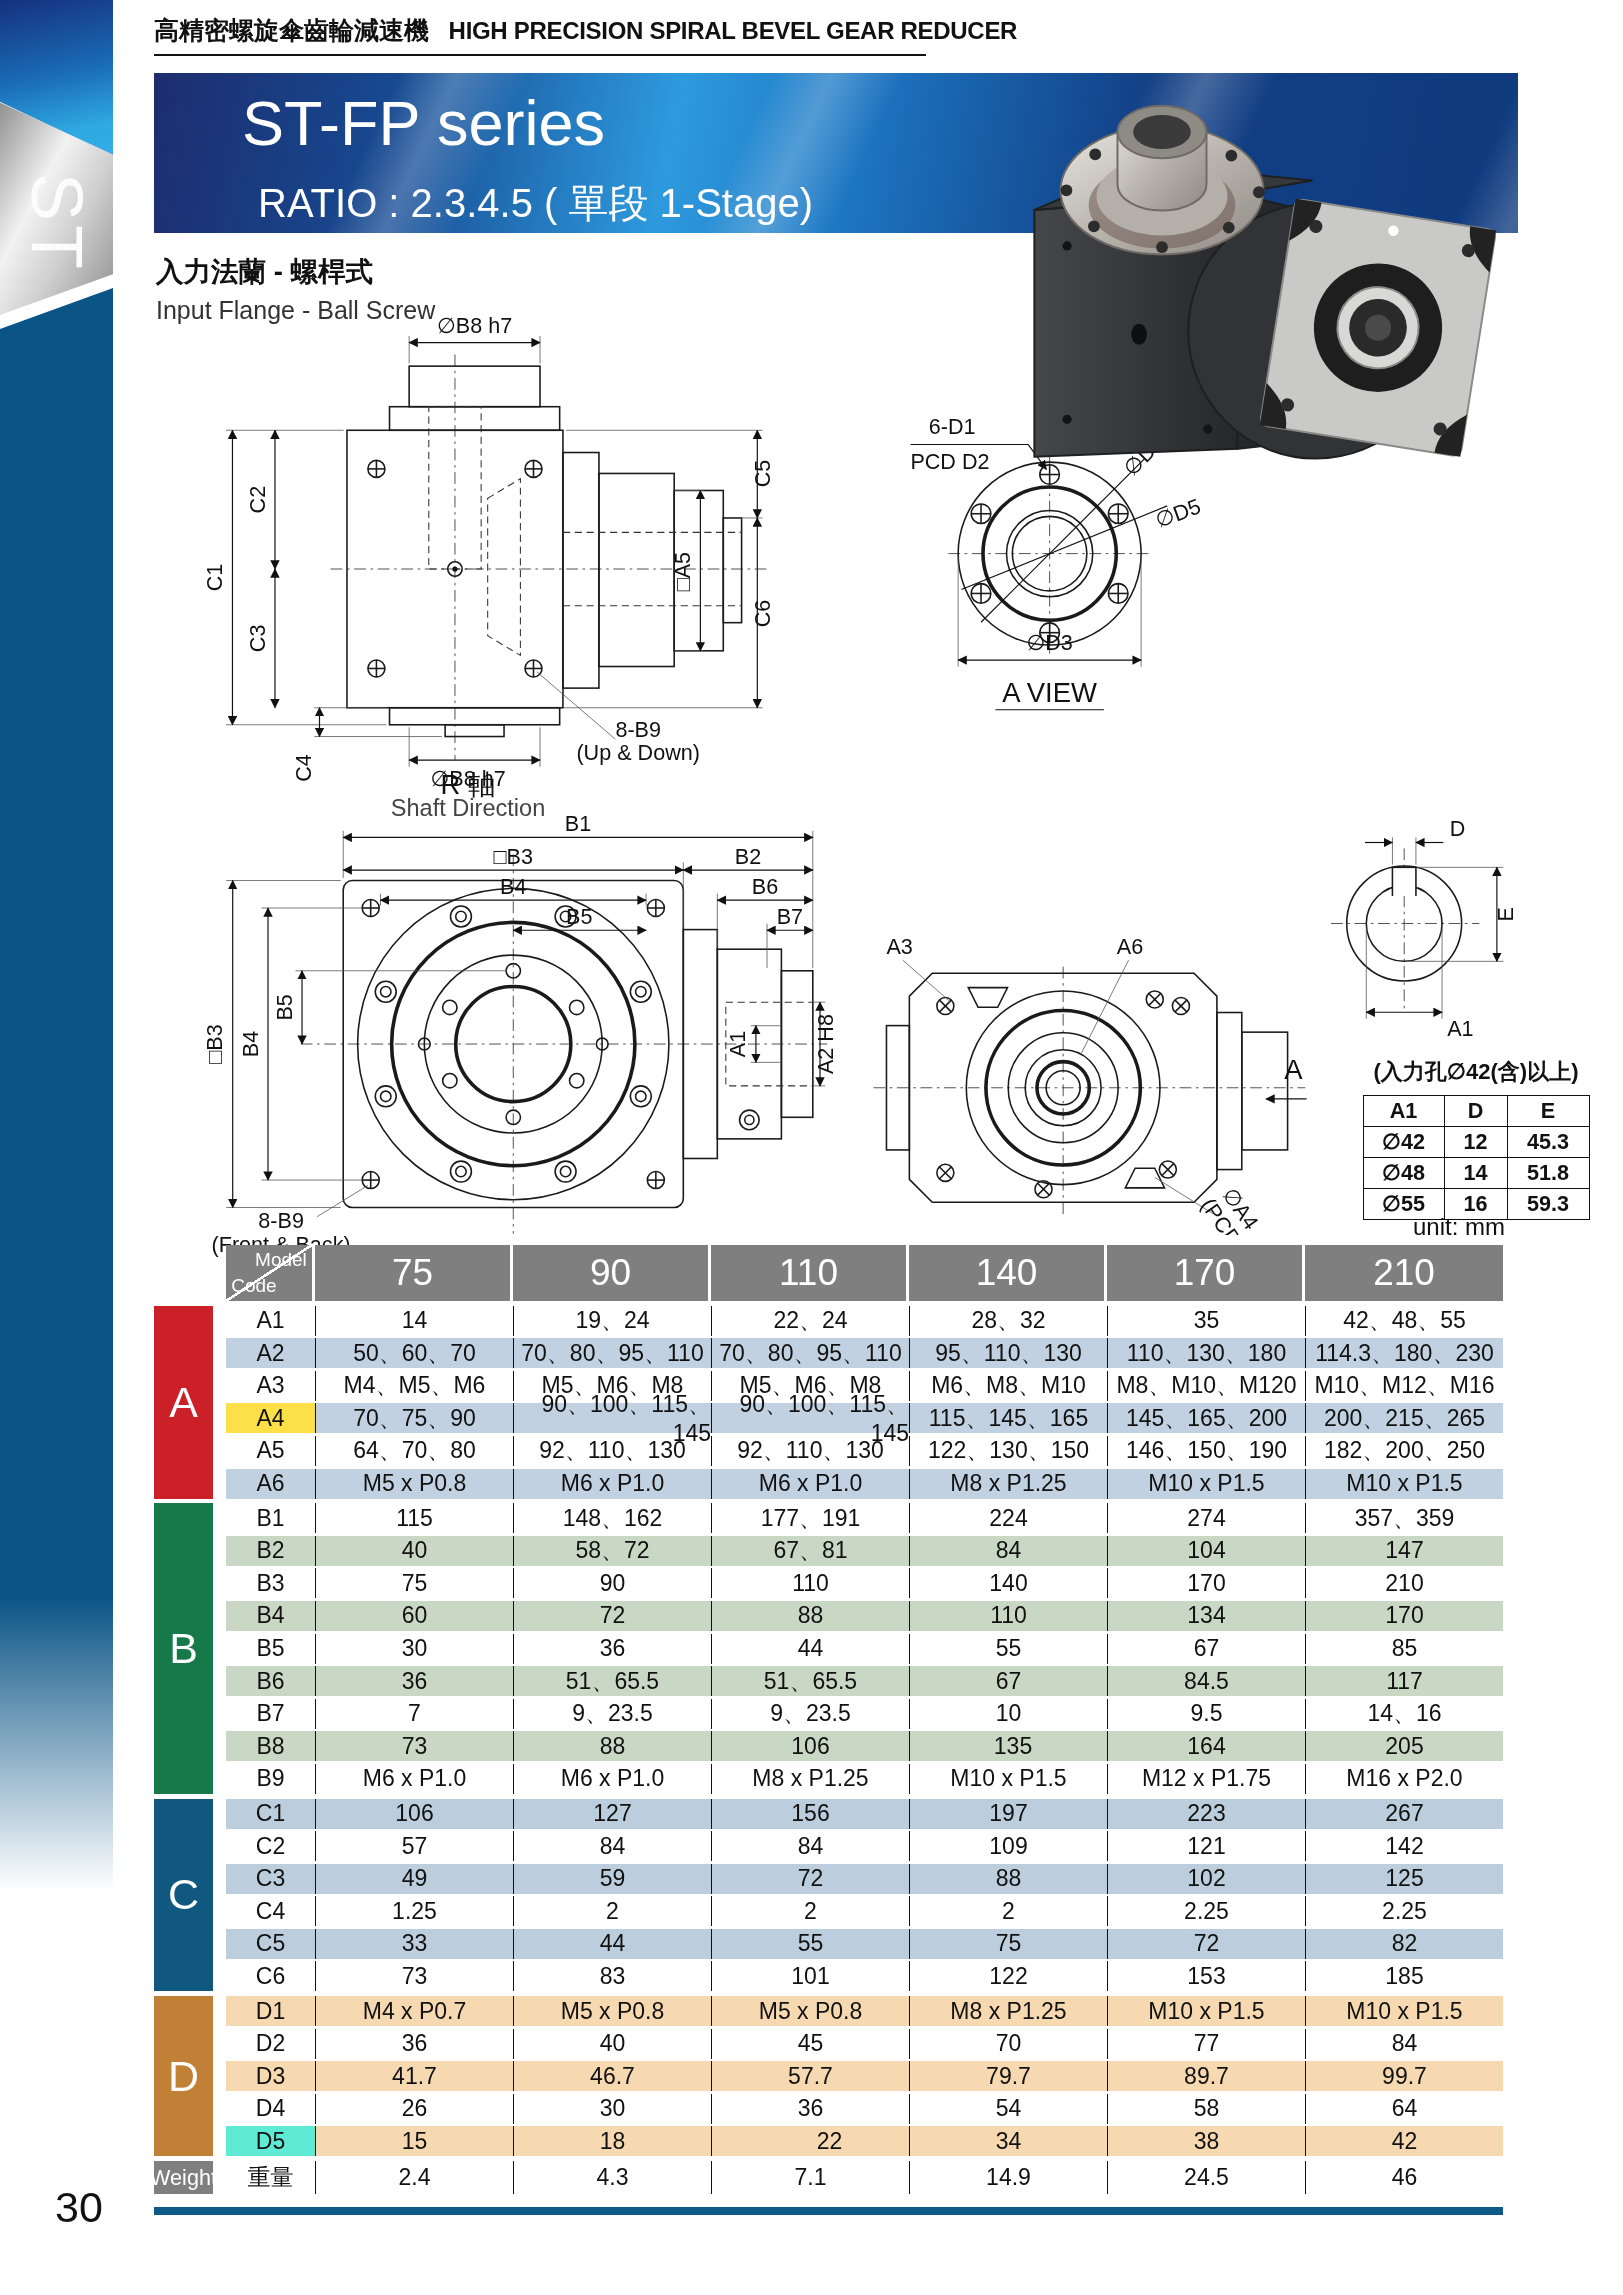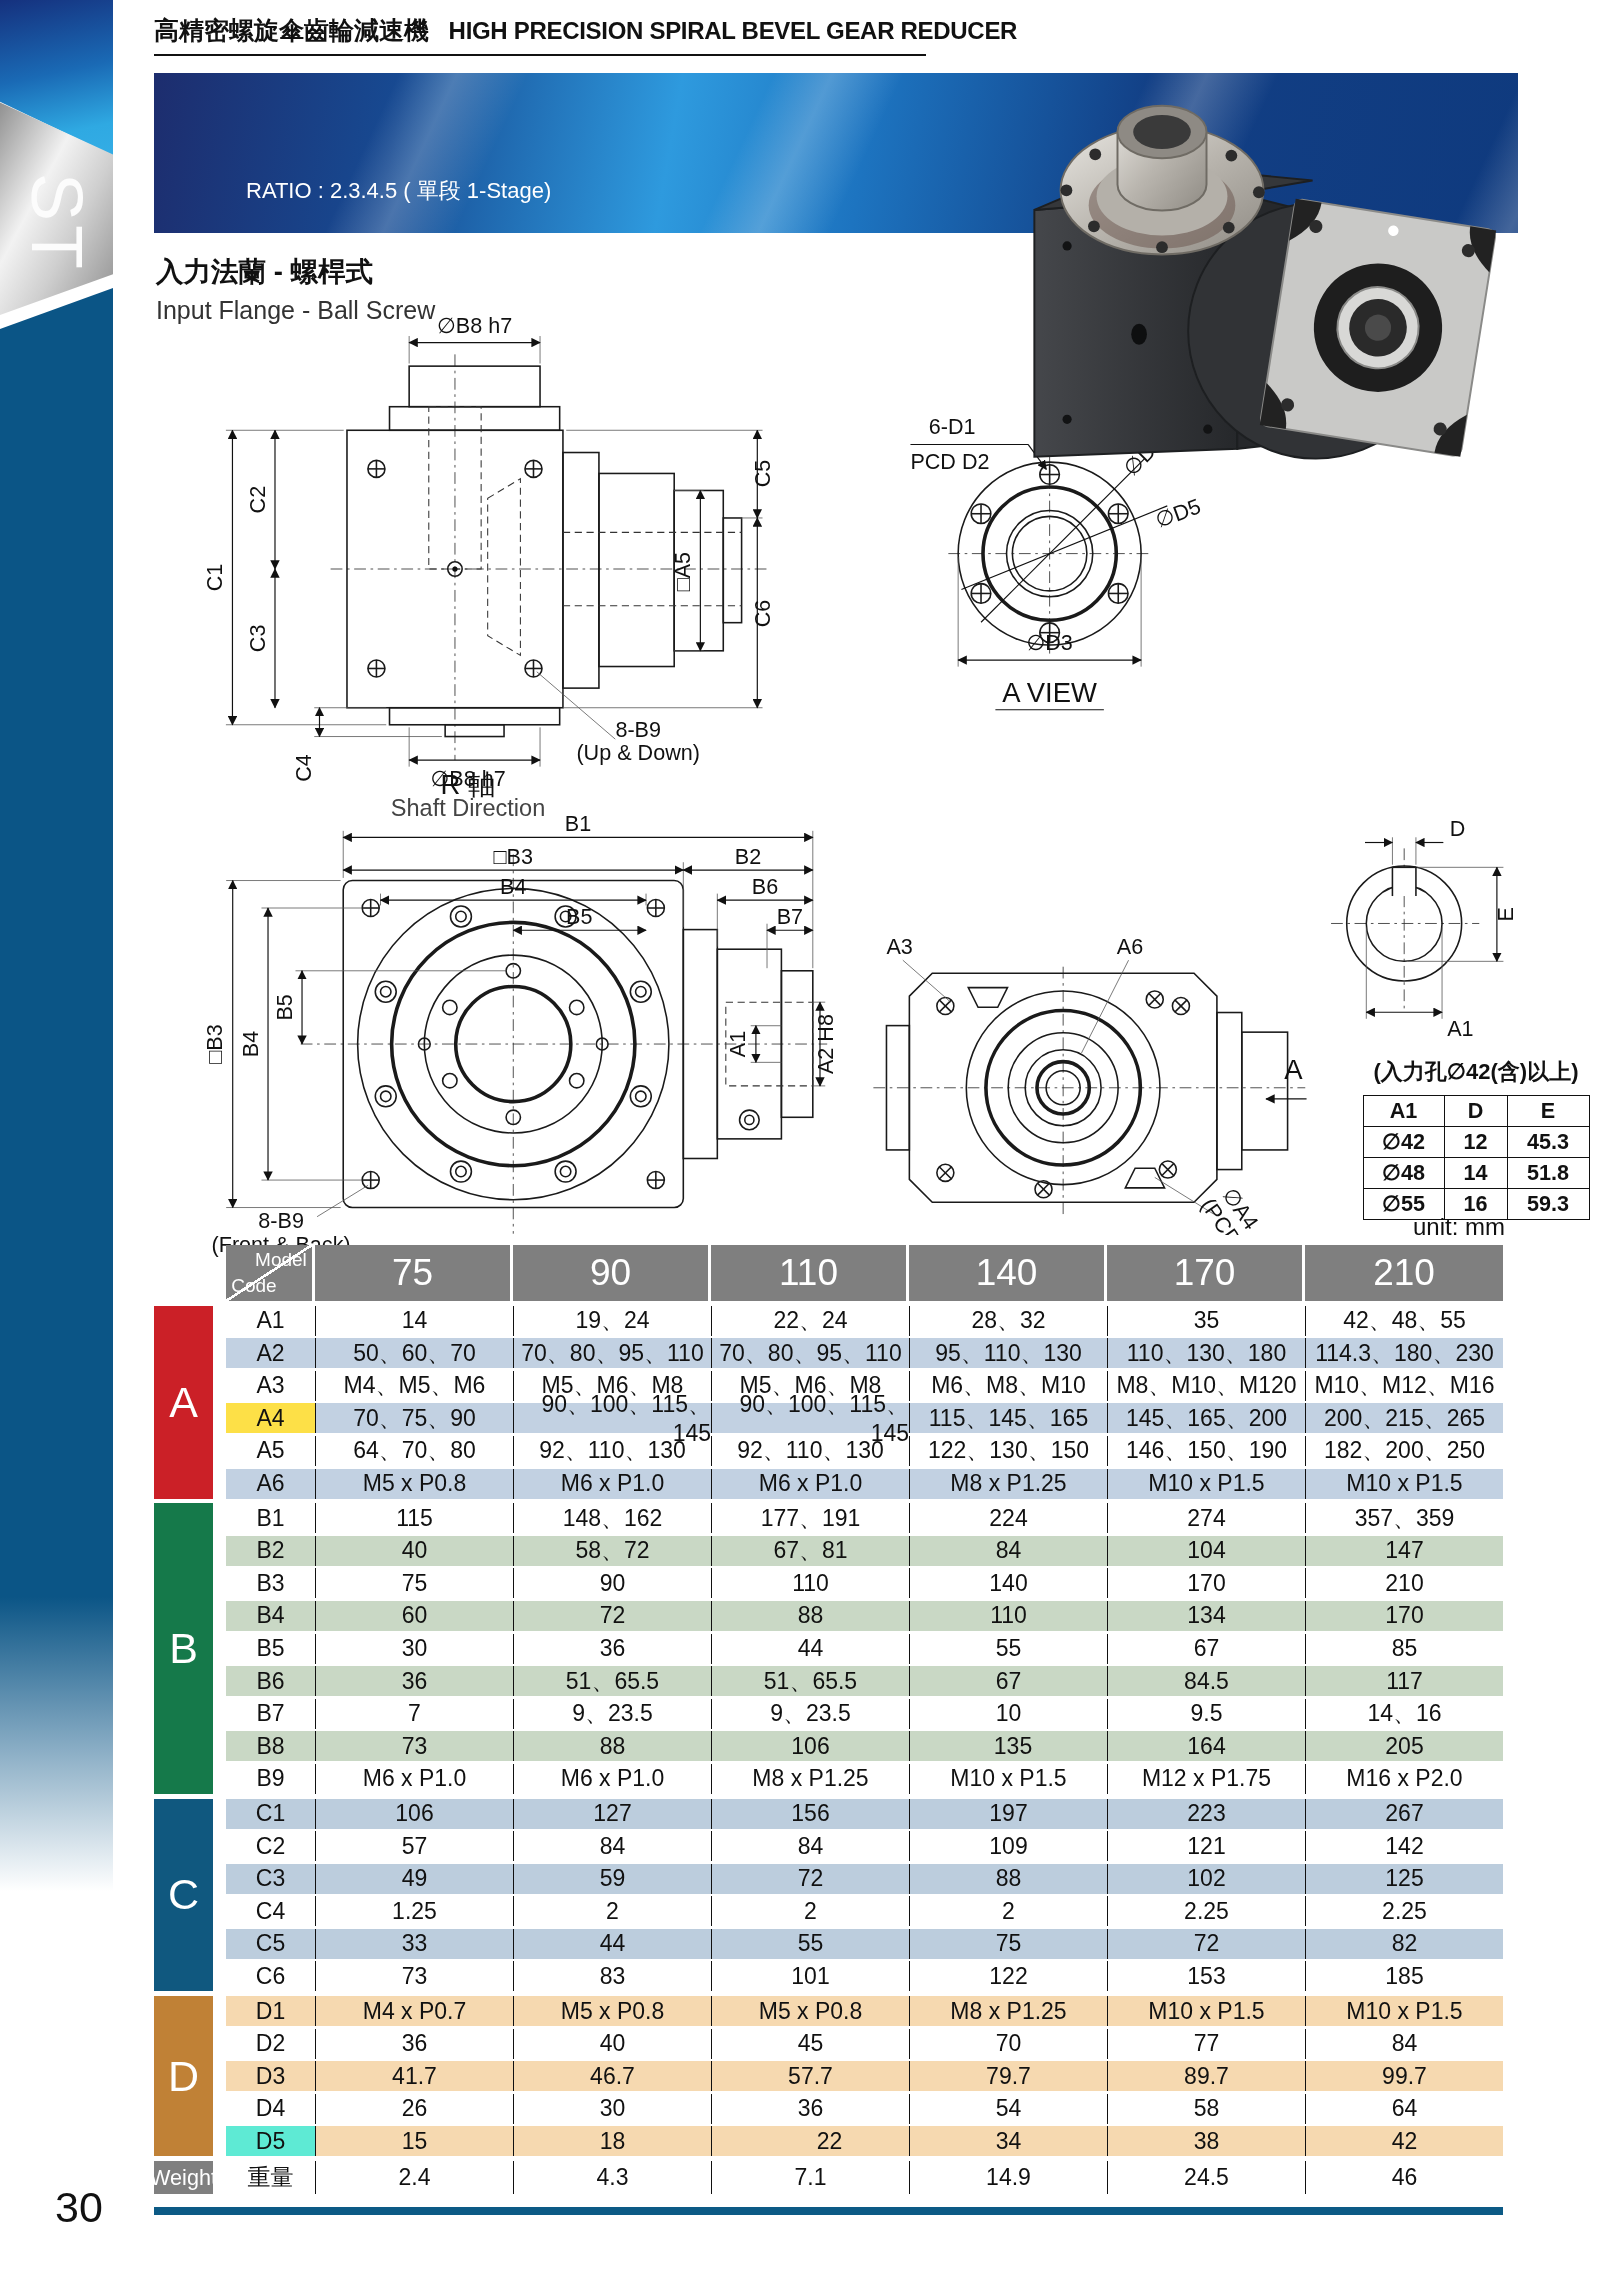--- a/index.html
+++ b/index.html
@@ -24,21 +24,21 @@
   .top-heading{position:absolute;left:154px;top:14.4px;width:772px;border-bottom:2px solid #111;
                padding-bottom:6.5px;display:flex;gap:19.6px;align-items:baseline;white-space:nowrap;}
   .top-heading .zh{font-size:25px;font-weight:700;}
   .top-heading .en{font-size:24px;font-weight:700;letter-spacing:-0.3px;}
 
   .title-band{position:absolute;left:154px;top:73px;width:1364px;height:160px;
       background:linear-gradient(100deg,#1d2d6e 0%,#174a92 18%,#2e9ade 38%,#1d74c0 52%,#123f85 72%,#0f3a7e 100%);}
   .title-band::after{content:"";position:absolute;inset:0;
       background:repeating-linear-gradient(115deg,rgba(255,255,255,0) 0 222px,rgba(255,255,255,.22) 275px,rgba(255,255,255,0) 340px);}
   .band-title{position:absolute;left:88px;top:14.4px;font-size:63px;color:#fff;z-index:2;}
-  .band-ratio{position:absolute;left:92px;top:103px;font-size:22px;color:#fff;z-index:2;}
+  .band-ratio{position:absolute;left:104px;top:103px;font-size:40px;color:#fff;z-index:2;}
 
   .subtitle-zh{position:absolute;left:156px;top:254px;font-size:27.5px;font-weight:700;}
   .subtitle-en{position:absolute;left:156px;top:296px;font-size:25px;color:#333;}
 
   
   .product{position:absolute;left:946px;top:56px;width:576px;height:406px;z-index:3;}
 
   
   .dwg{position:absolute;}
   .dwg text{fill:#111;font-size:33px;font-family:"Liberation Sans",sans-serif;}
@@ -124,20 +124,21 @@
     <div class="sb-blue"></div>
     <div class="sb-st">ST</div>
   </div>
 
   <div class="top-heading">
     <span class="zh">高精密螺旋傘齒輪減速機</span>
     <span class="en">HIGH PRECISION SPIRAL BEVEL GEAR REDUCER</span>
   </div>
 
   <div class="title-band">
+    <div class="band-title">ST-FP series</div>
     <div class="band-ratio">RATIO : 2.3.4.5 ( 單段 1-Stage)</div>
   </div>
 
   <svg class="product" viewBox="0 0 880 620">
 
     <polygon points="135,235 445,210 445,600 135,612" fill="url(#gDark)" stroke="#1d1f21" stroke-width="3"></polygon>
     <polygon points="445,210 585,245 585,585 445,600" fill="#26282b" stroke="#1d1f21" stroke-width="3"></polygon>
     <polygon points="135,235 300,165 560,190 445,210" fill="#35373a" stroke="#1d1f21" stroke-width="3"></polygon>
     <circle cx="185" cy="290" r="7" fill="#121314"></circle>
       <circle cx="400," ,="" r="0"></circle>

